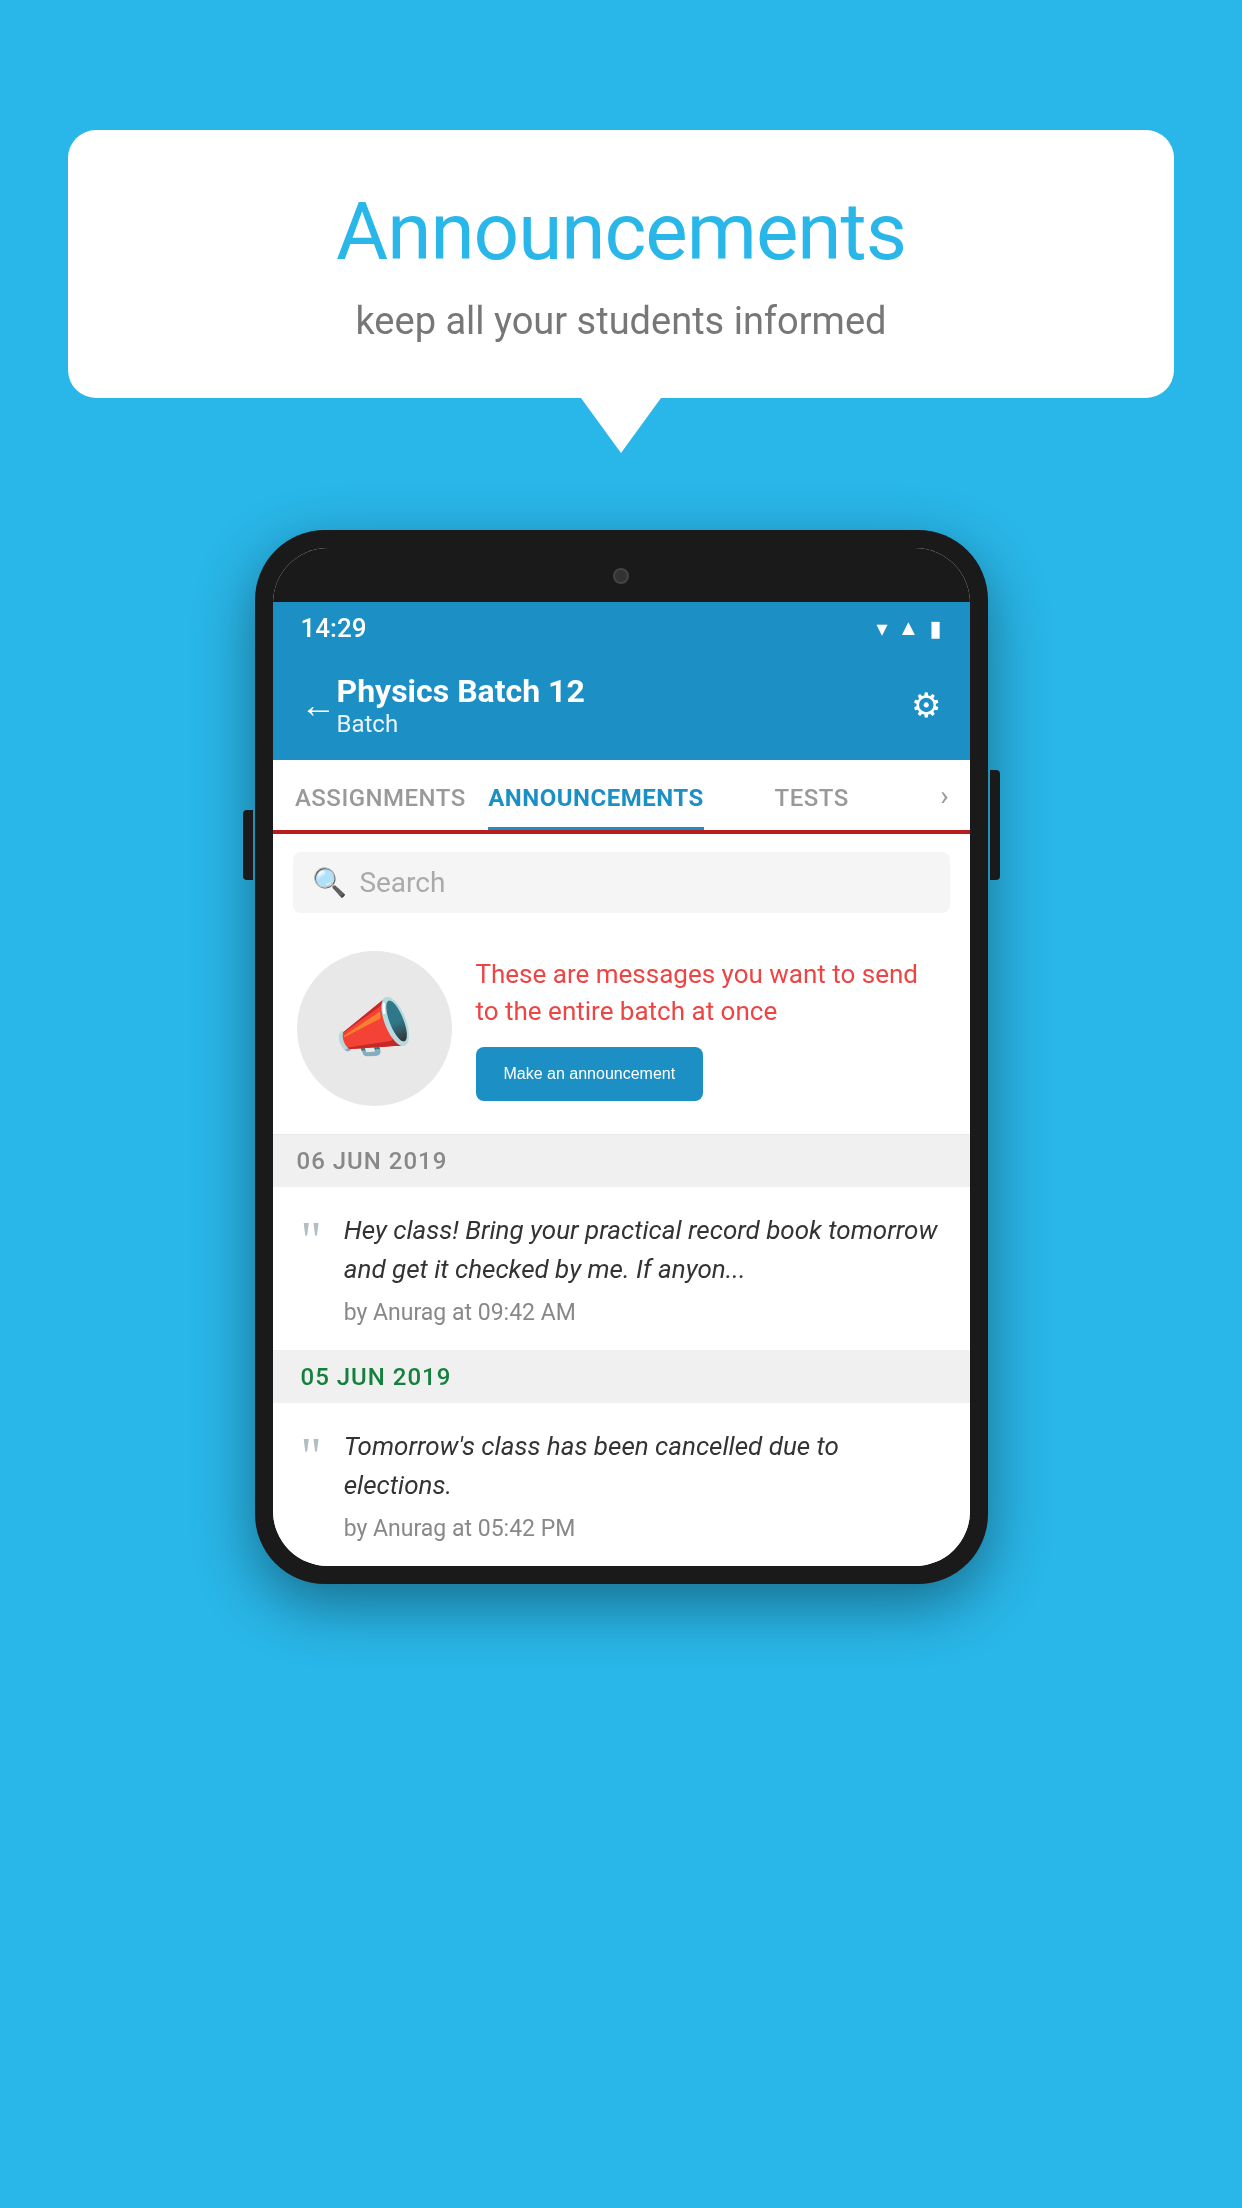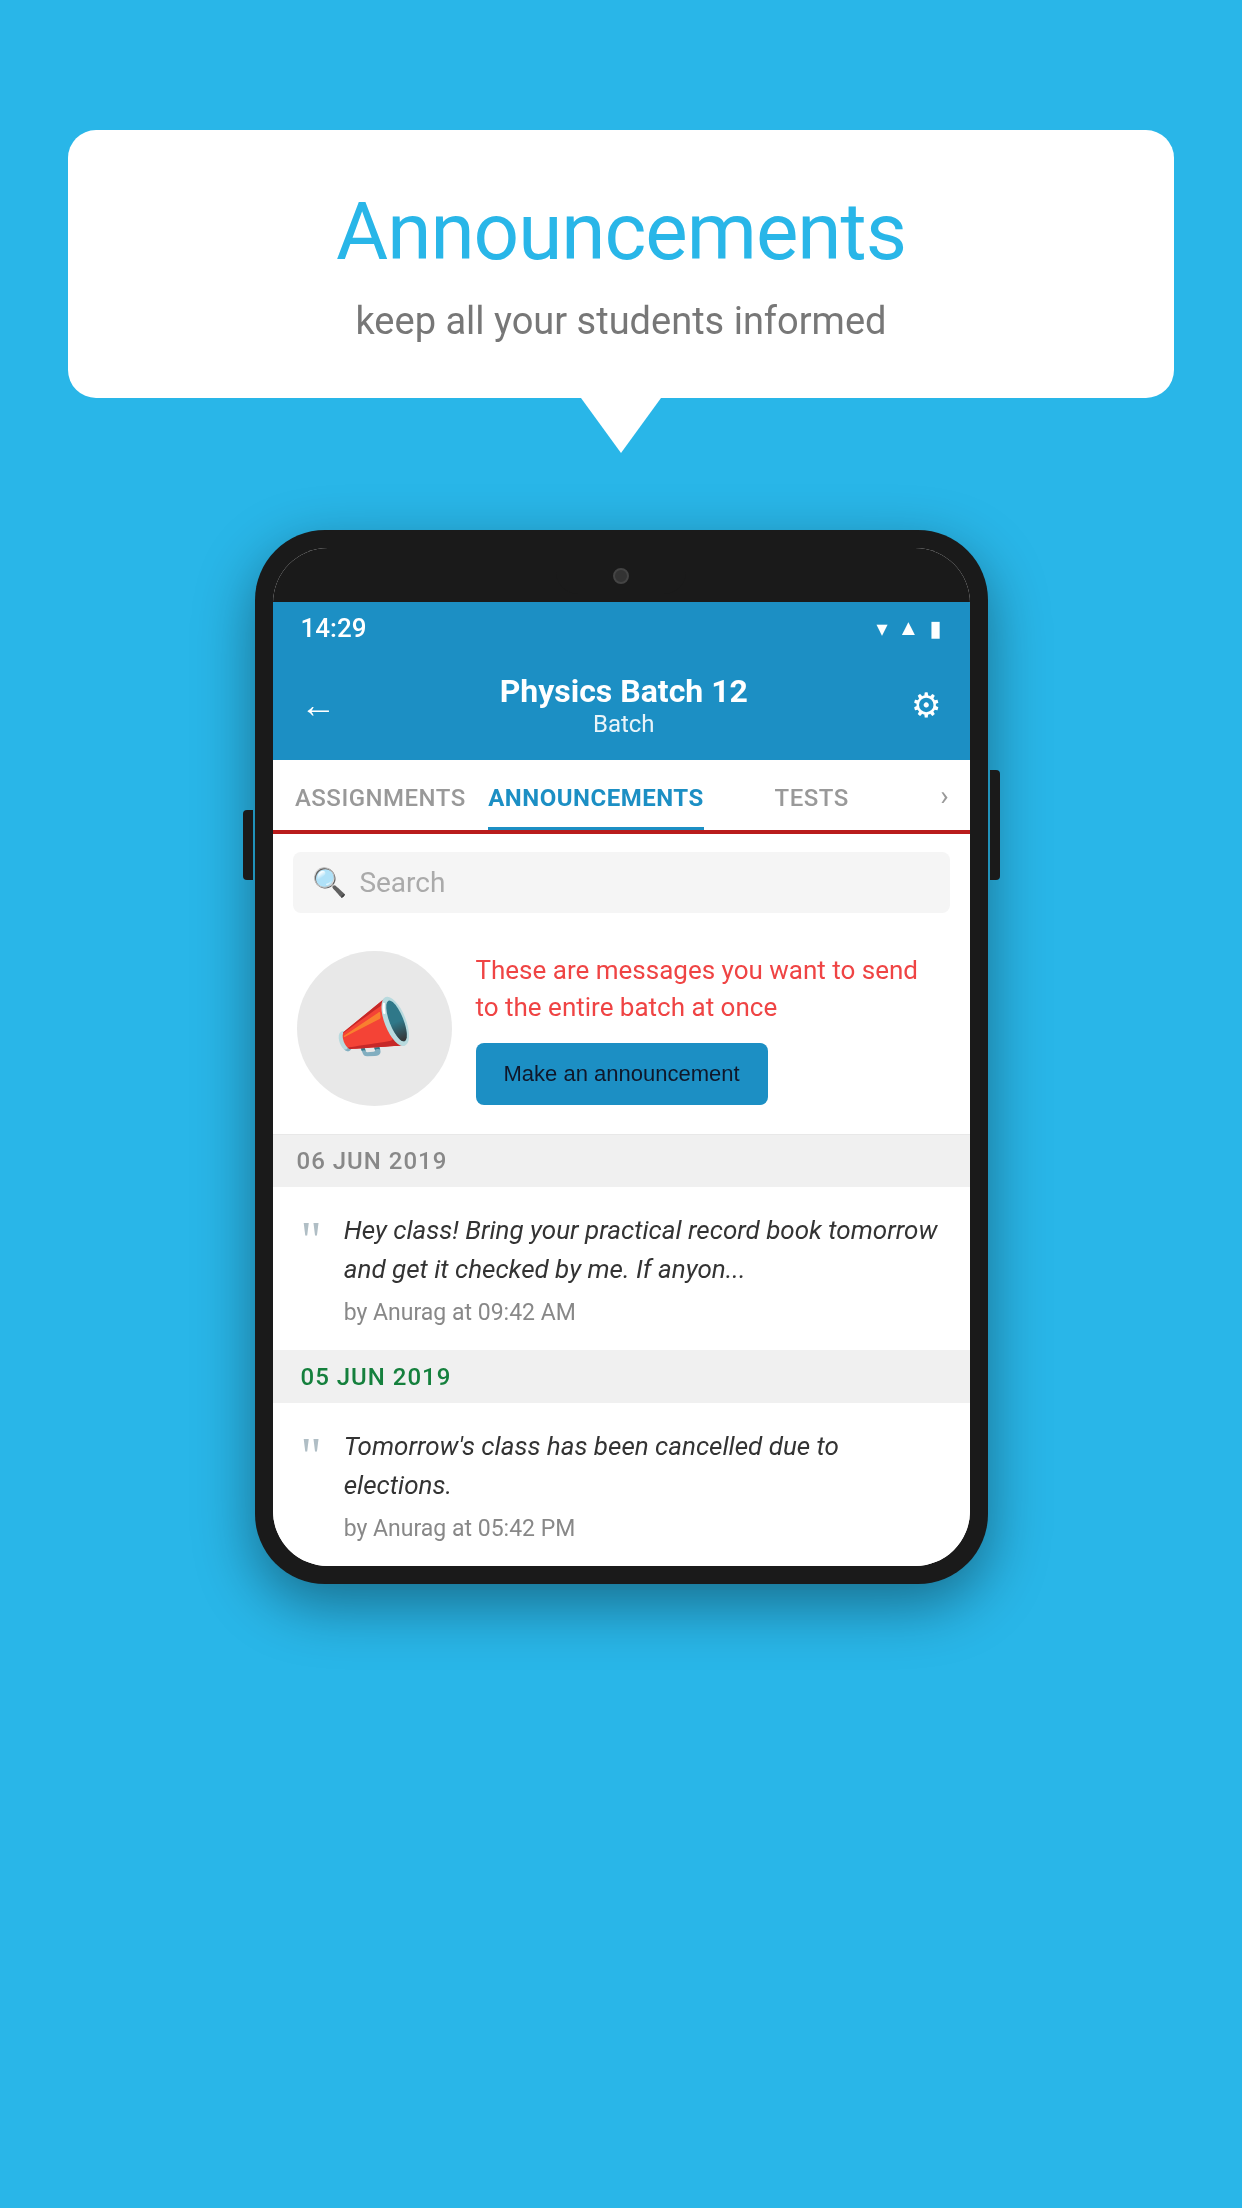--- a/index.html
+++ b/index.html
@@ -157,21 +157,20 @@
       display: flex;
       align-items: center;
       justify-content: space-between;
     }
     .back-arrow {
       color: #fff;
       font-size: 36px;
       cursor: pointer;
     }
     .header-title-area {
-      text-align: center;
       flex: 1;
     }
     .header-title {
       color: #fff;
       font-size: 32px;
       font-weight: 700;
     }
     .header-subtitle {
       color: rgba(255,255,255,0.9);
       font-size: 24px;
@@ -269,25 +268,25 @@
       flex: 1;
     }
     .promo-description {
       color: #ef4444;
       font-size: 26px;
       line-height: 1.4;
       margin-bottom: 18px;
     }
     .make-announcement-btn {
       background: #1c8fc4;
-      color: #0f172a;
+      color: #ffffff;
       border: none;
       border-radius: 8px;
       padding: 18px 28px;
-      font-size: 22px;
+      font-size: 16px;
       font-weight: 500;
       cursor: pointer;
       display: inline-block;
     }
 
     
     .date-separator {
       background: #f0f0f0;
       padding: 12px 24px;
       font-size: 24px;

